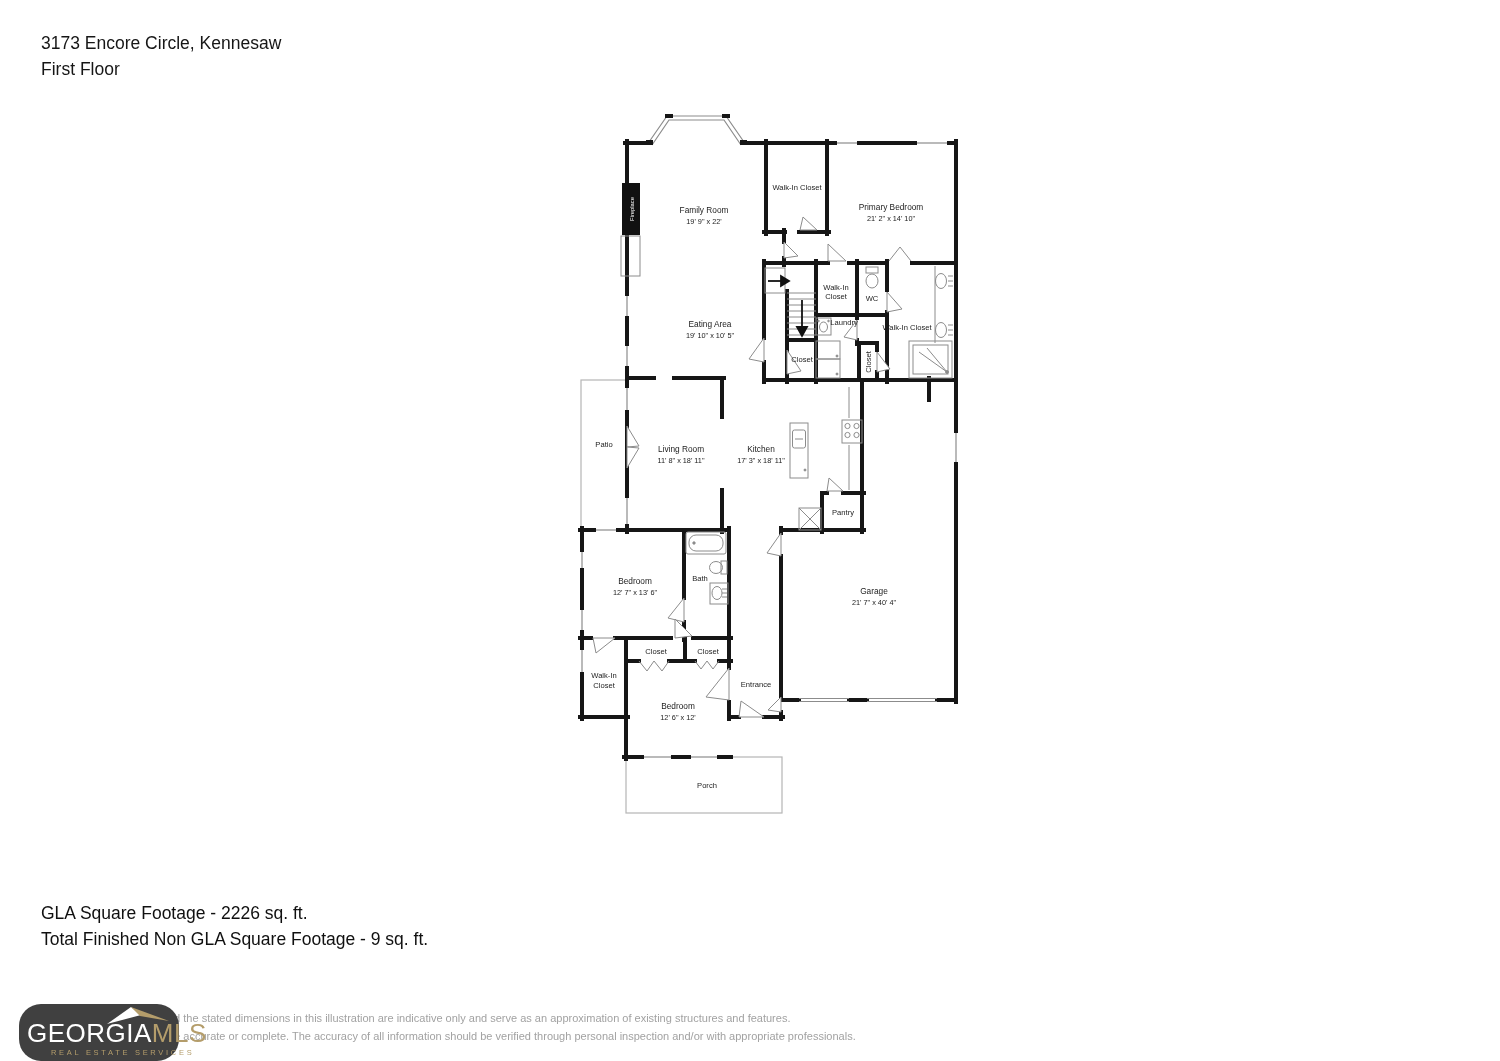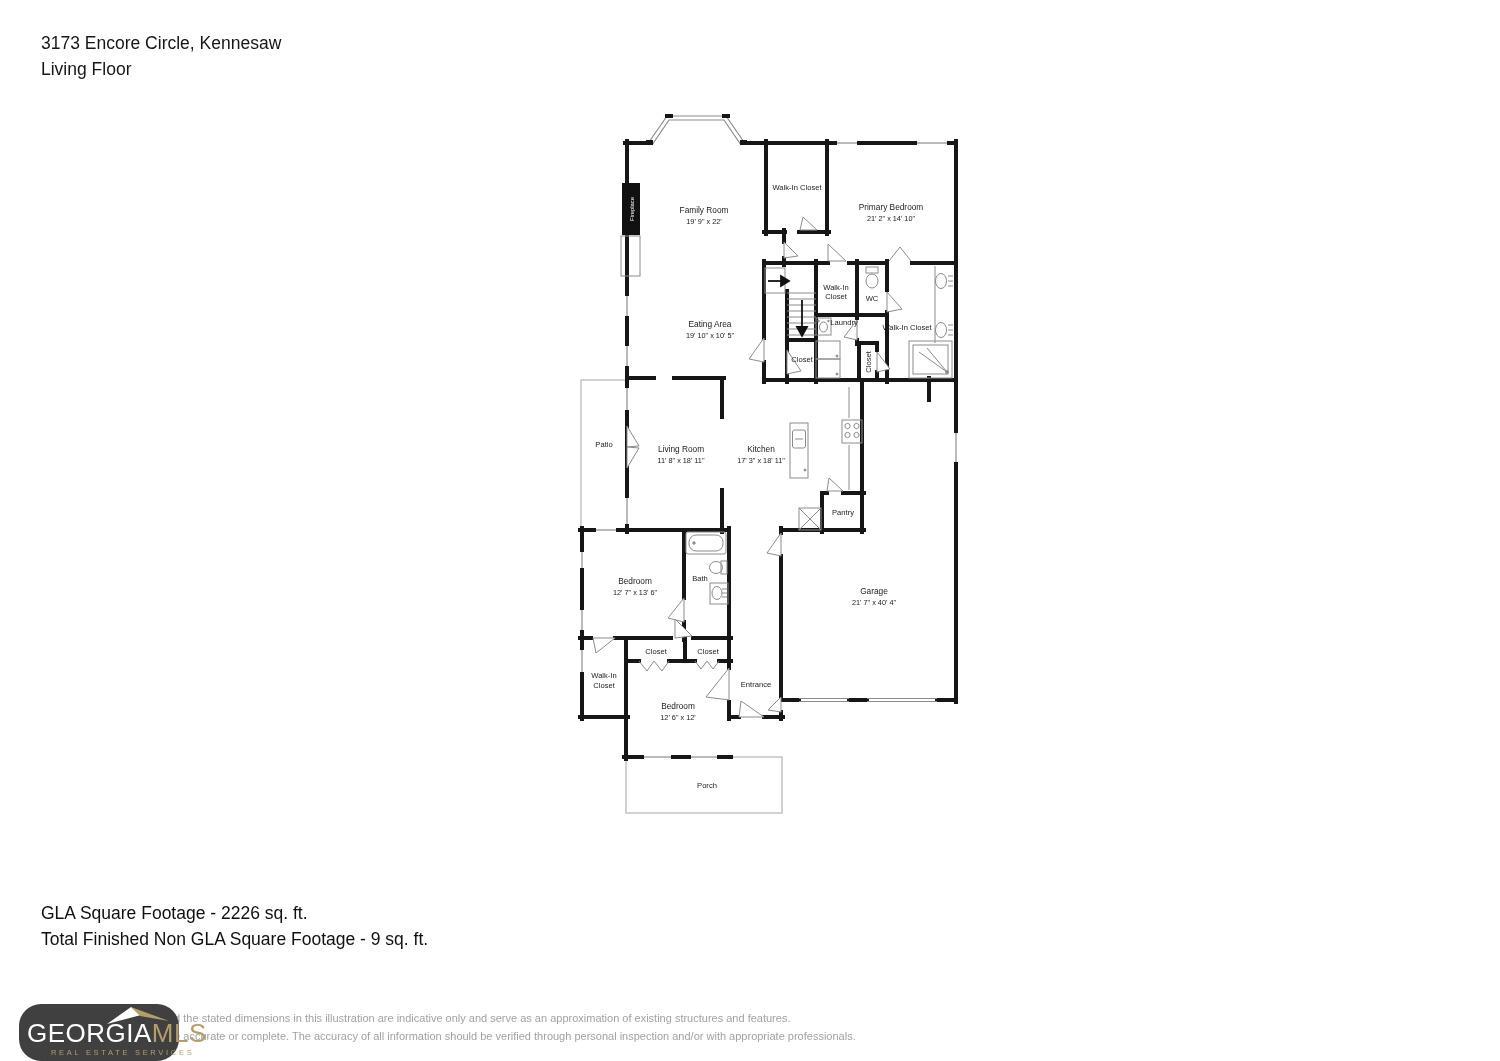--- a/index.html
+++ b/index.html
@@ -21,21 +21,21 @@
   .room-small{font-size:7.6px;}
   .fp-label{font-size:5.8px;fill:#ffffff;}
 </style>
 </head>
 <body>
 
 <div class="page">
 
   <div class="header">
     <div>3173 Encore Circle, Kennesaw</div>
-    <div>Living Floor</div>
+    <div>First Floor</div>
   </div>
 
   <svg class="plan-svg" width="400" height="730" viewBox="550 95 400 730" xmlns="http://www.w3.org/2000/svg">
 
     <g fill="none" stroke="#b5b5b5" stroke-width="1.2">
       <rect x="562" y="380" width="46" height="150"></rect>
       <rect x="607" y="757" width="156" height="56"></rect>
     </g>
 
     <g stroke="#161616" stroke-width="4" fill="none" stroke-linecap="square">

